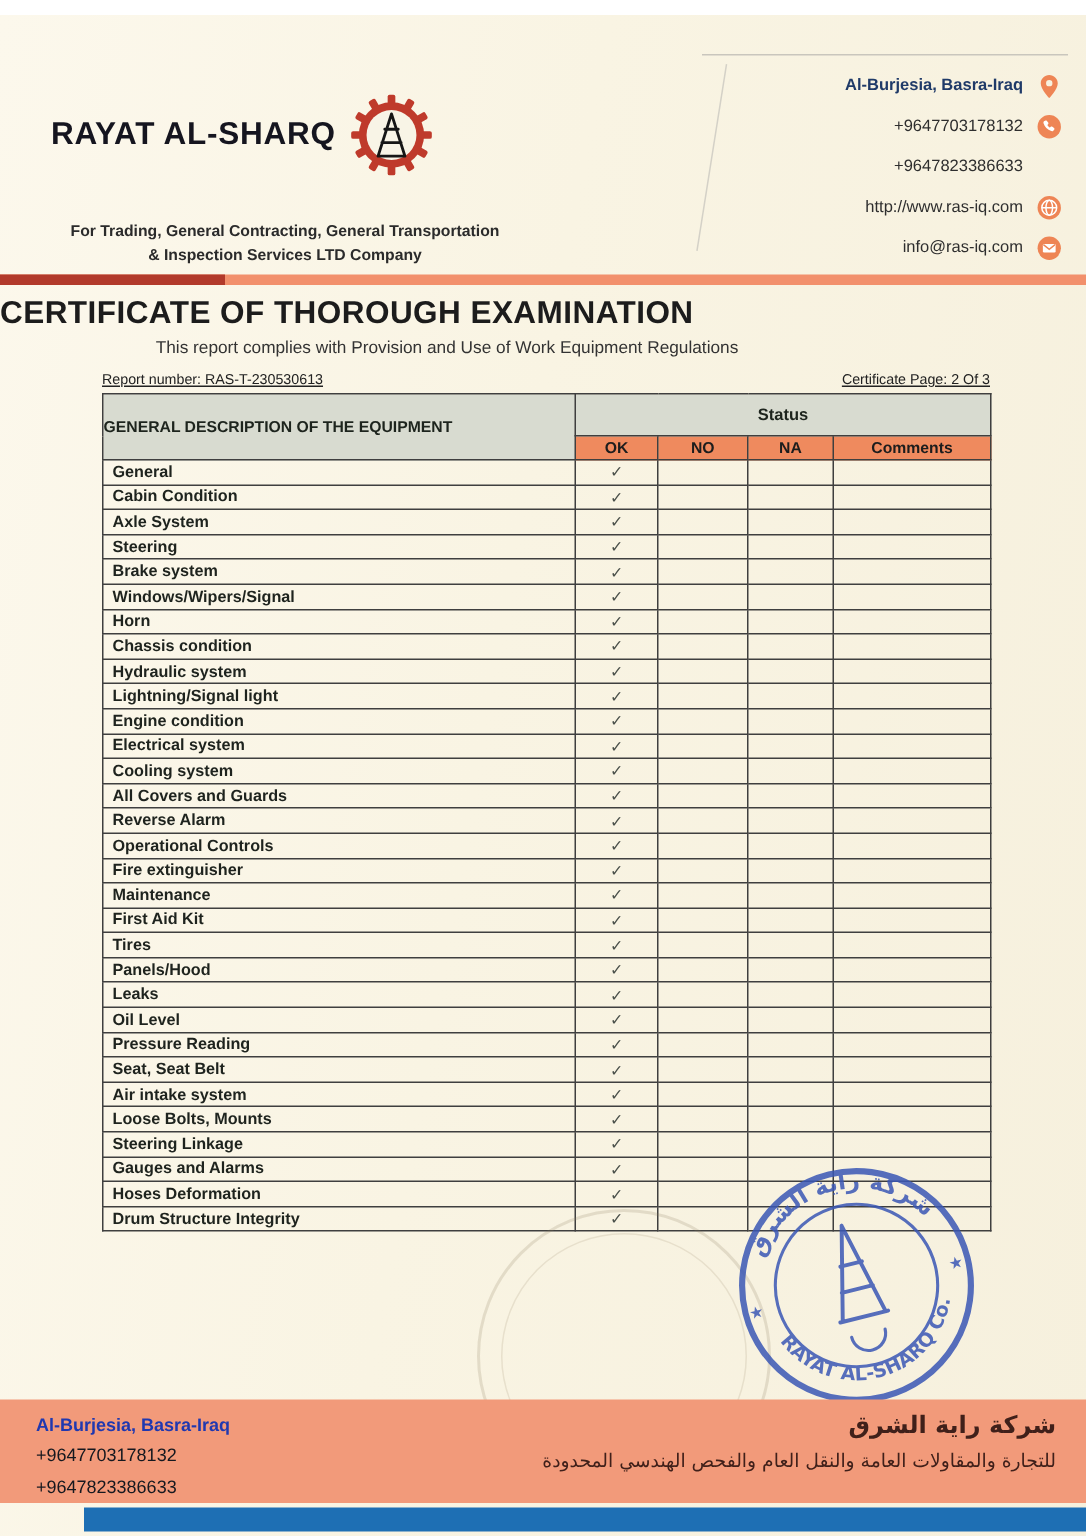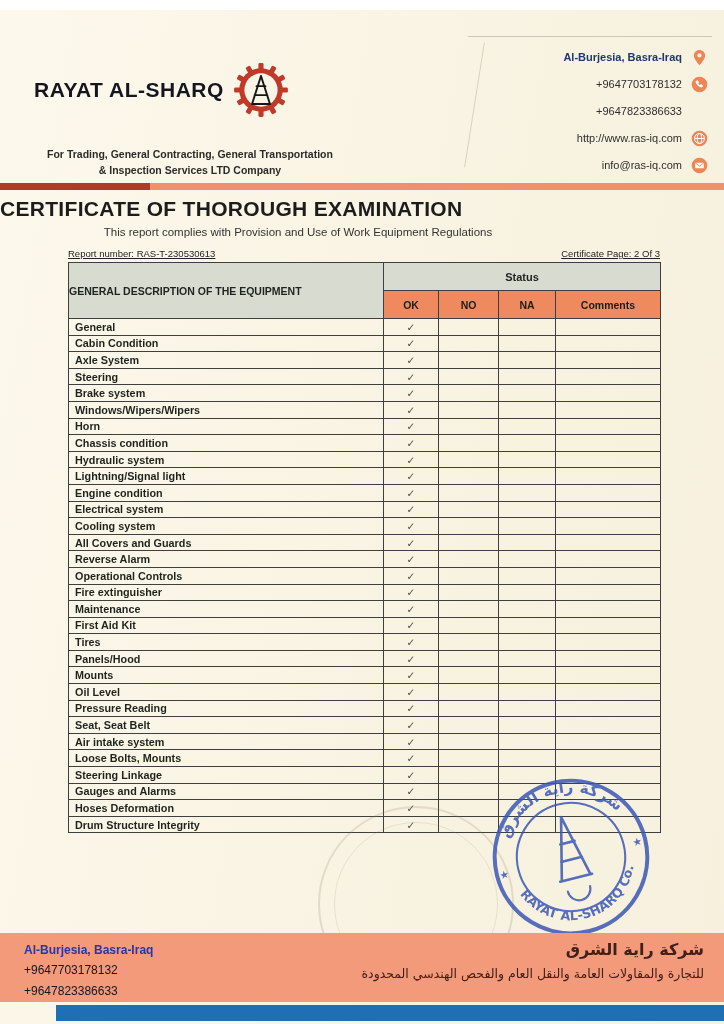--- a/index.html
+++ b/index.html
@@ -33,21 +33,21 @@
            font-size:21px; font-weight:bold; color:#1c1c1c; letter-spacing:.3px; }
   .subtitle { position:absolute; top:226px; left:0; width:596px; text-align:center; font-size:11.5px; color:#333; }
   .meta { position:absolute; top:248px; left:68px; width:592px; display:flex; justify-content:space-between;
           font-size:9.5px; color:#222;text-decoration:underline; }
 
   
   .equip-table { position:absolute; top:262px; left:68px; width:592px; border-collapse:collapse; table-layout:fixed; }
   .equip-table th, .equip-table td { border:1px solid #3f3f3f; padding:0; }
   .desc-h { background:#d8dbd0; text-align:left; padding-left:6px; font-size:10.5px; color:#1d241d; height:17px; }
   .status-h { background:#d8dbd0; text-align:center; font-size:11px; color:#1d241d; height:28px; }
-  .col-h { background:#ef8a5e; text-align:center; font-size:10.5px; font-weight:bold; color:#1d1d1d; height:28px; }
+  .col-h { background:#ef8a5e; text-align:center; font-size:10.5px; font-weight:bold; color:#1d1d1d; height:16px; }
   .equip-table tbody td { height:16.6px; }
   .c-label { font-weight:bold; font-size:10.8px; color:#1e231e; padding-left:6px !important; }
   .c-ok, .c-no, .c-na, .c-comments { text-align:center; font-size:10.5px; color:#4a504a; }
 
   
   .stamp { position:absolute; left:489px; top:775px; width:164px; height:164px; transform:rotate(-14deg); opacity:.85; }
   .watermark { position:absolute; left:318px; top:806px; width:196px; height:196px; border-radius:50%;
                border:2px solid rgba(140,125,95,.20); }
   .watermark::after { content:""; position:absolute; inset:14px; border-radius:50%; border:1px solid rgba(140,125,95,.16); }
 
@@ -201,21 +201,21 @@
 
   <tr>
     <td class="c-label">Brake system</td>
     <td class="c-ok">✓</td>
     <td class="c-no"></td>
     <td class="c-na"></td>
     <td class="c-comments"></td>
   </tr>
 
   <tr>
-    <td class="c-label">Windows/Wipers/Wipers</td>
+    <td class="c-label">Windows/Wipers/Signal</td>
     <td class="c-ok">✓</td>
     <td class="c-no"></td>
     <td class="c-na"></td>
     <td class="c-comments"></td>
   </tr>
 
   <tr>
     <td class="c-label">Horn</td>
     <td class="c-ok">✓</td>
     <td class="c-no"></td>
@@ -329,21 +329,21 @@
 
   <tr>
     <td class="c-label">Panels/Hood</td>
     <td class="c-ok">✓</td>
     <td class="c-no"></td>
     <td class="c-na"></td>
     <td class="c-comments"></td>
   </tr>
 
   <tr>
-    <td class="c-label">Mounts</td>
+    <td class="c-label">Leaks</td>
     <td class="c-ok">✓</td>
     <td class="c-no"></td>
     <td class="c-na"></td>
     <td class="c-comments"></td>
   </tr>
 
   <tr>
     <td class="c-label">Oil Level</td>
     <td class="c-ok">✓</td>
     <td class="c-no"></td>

